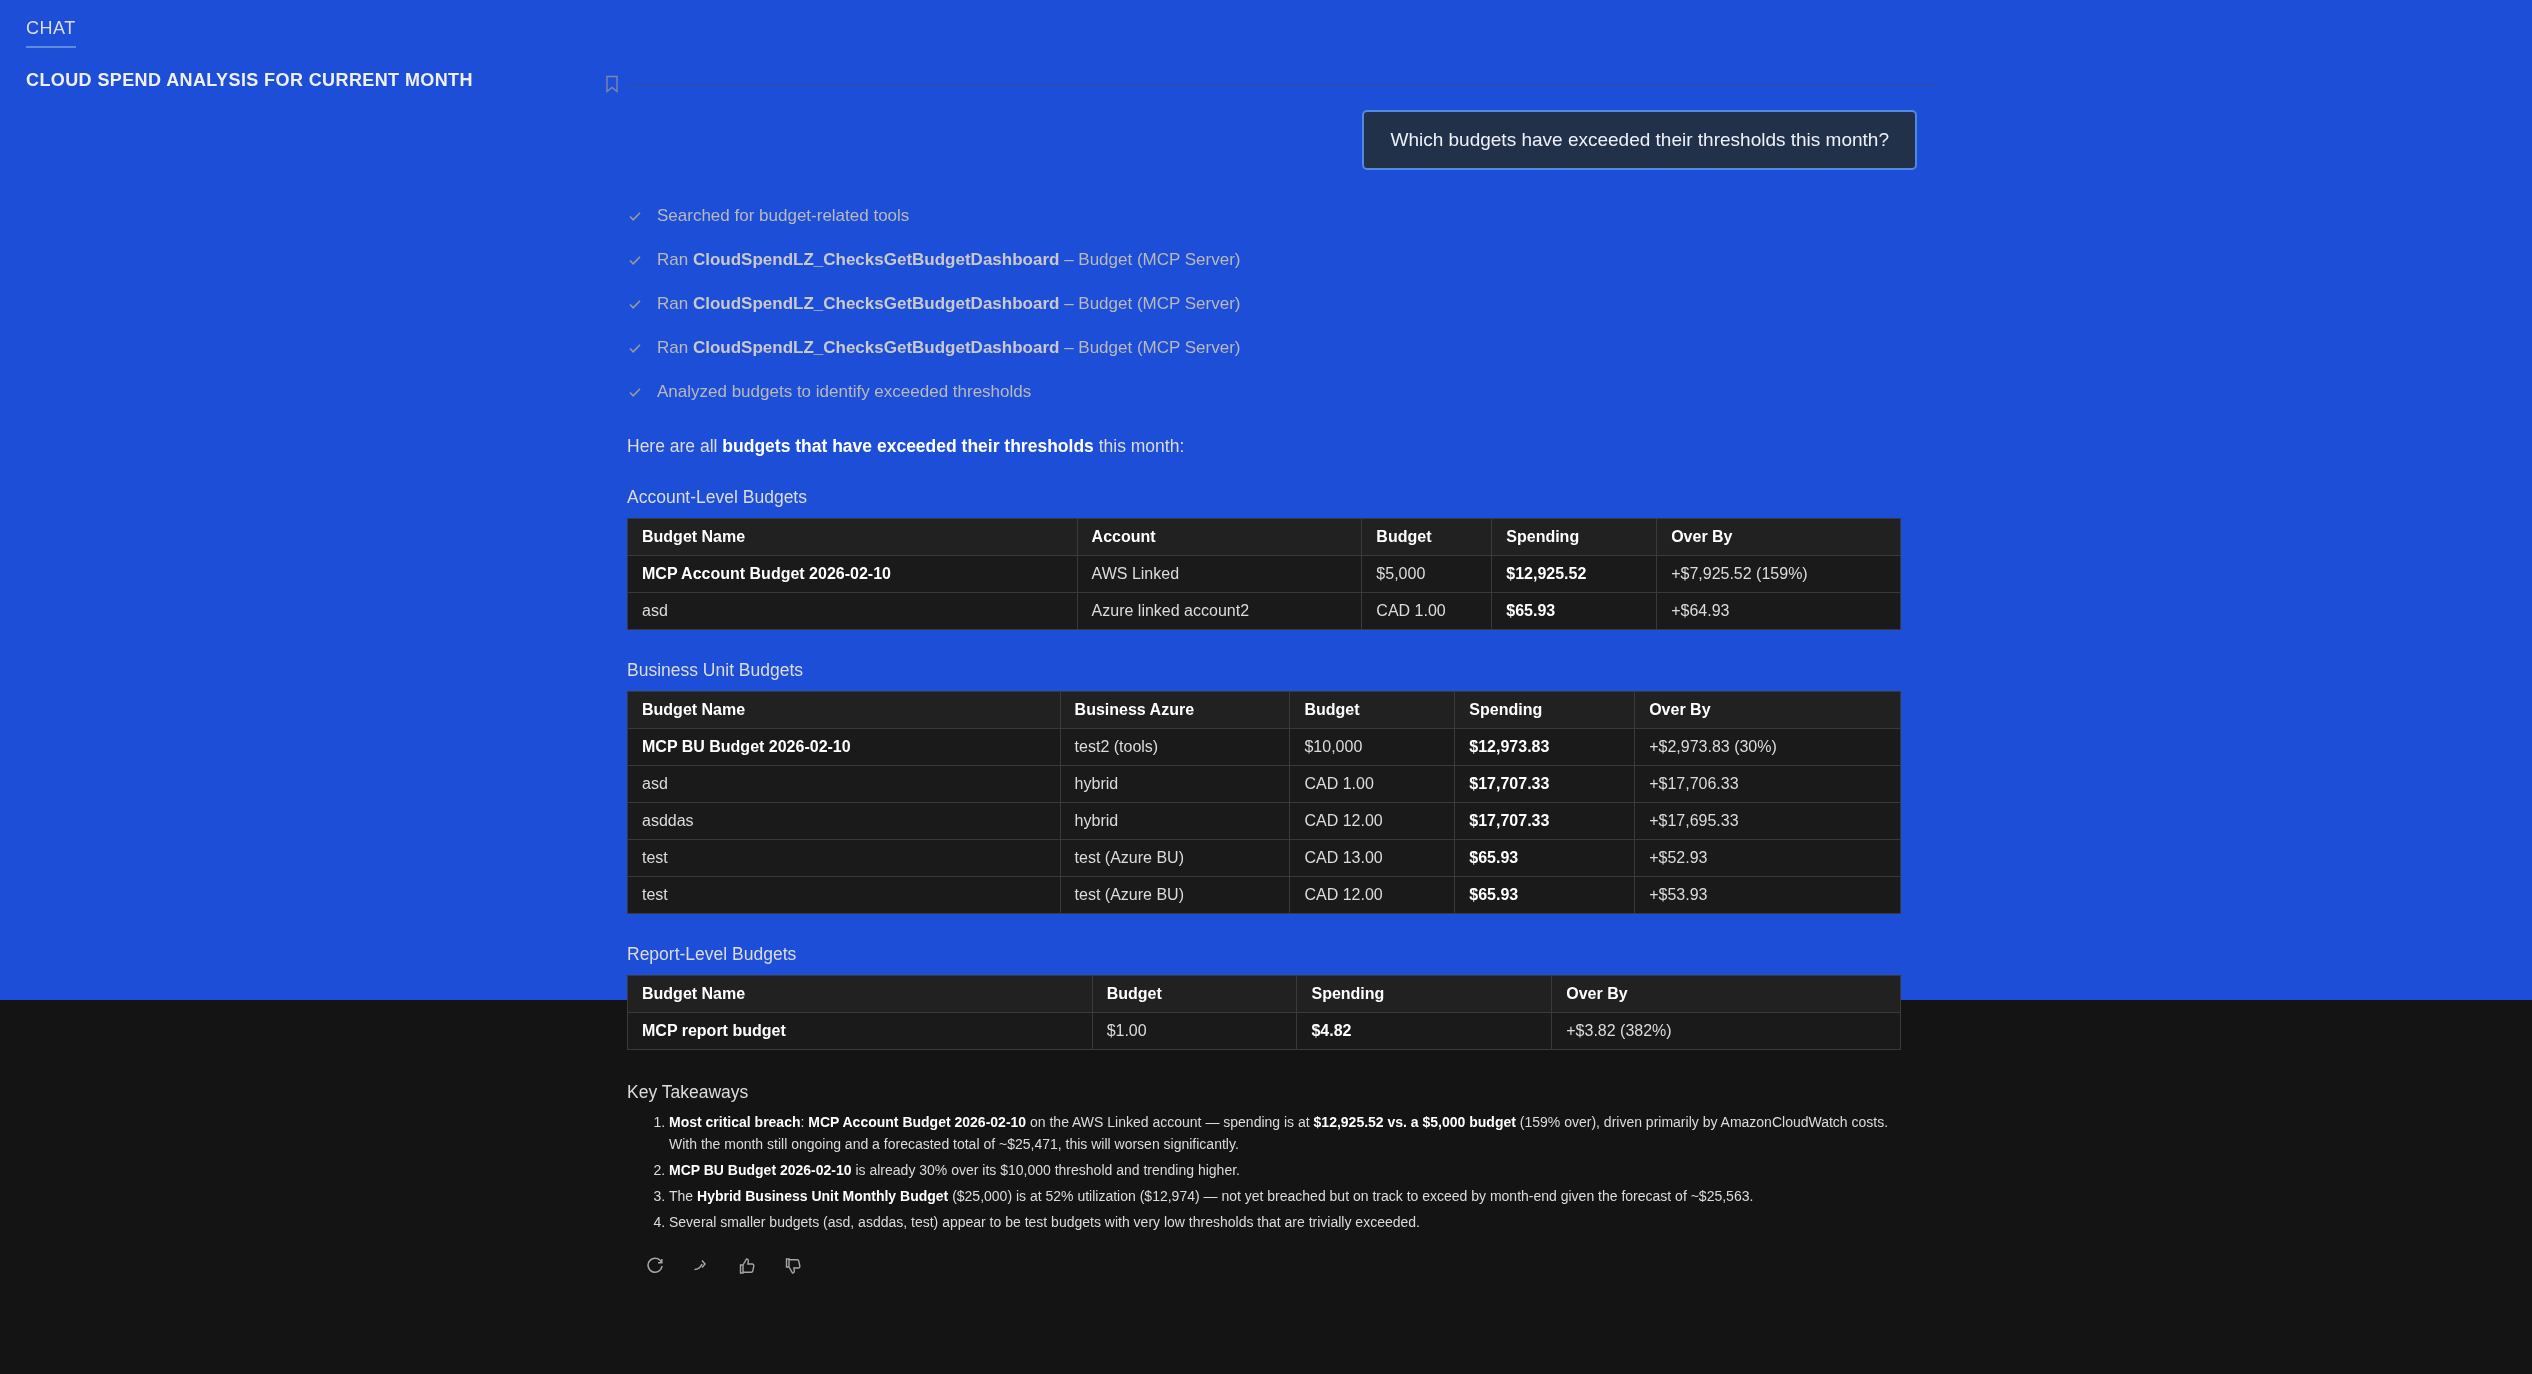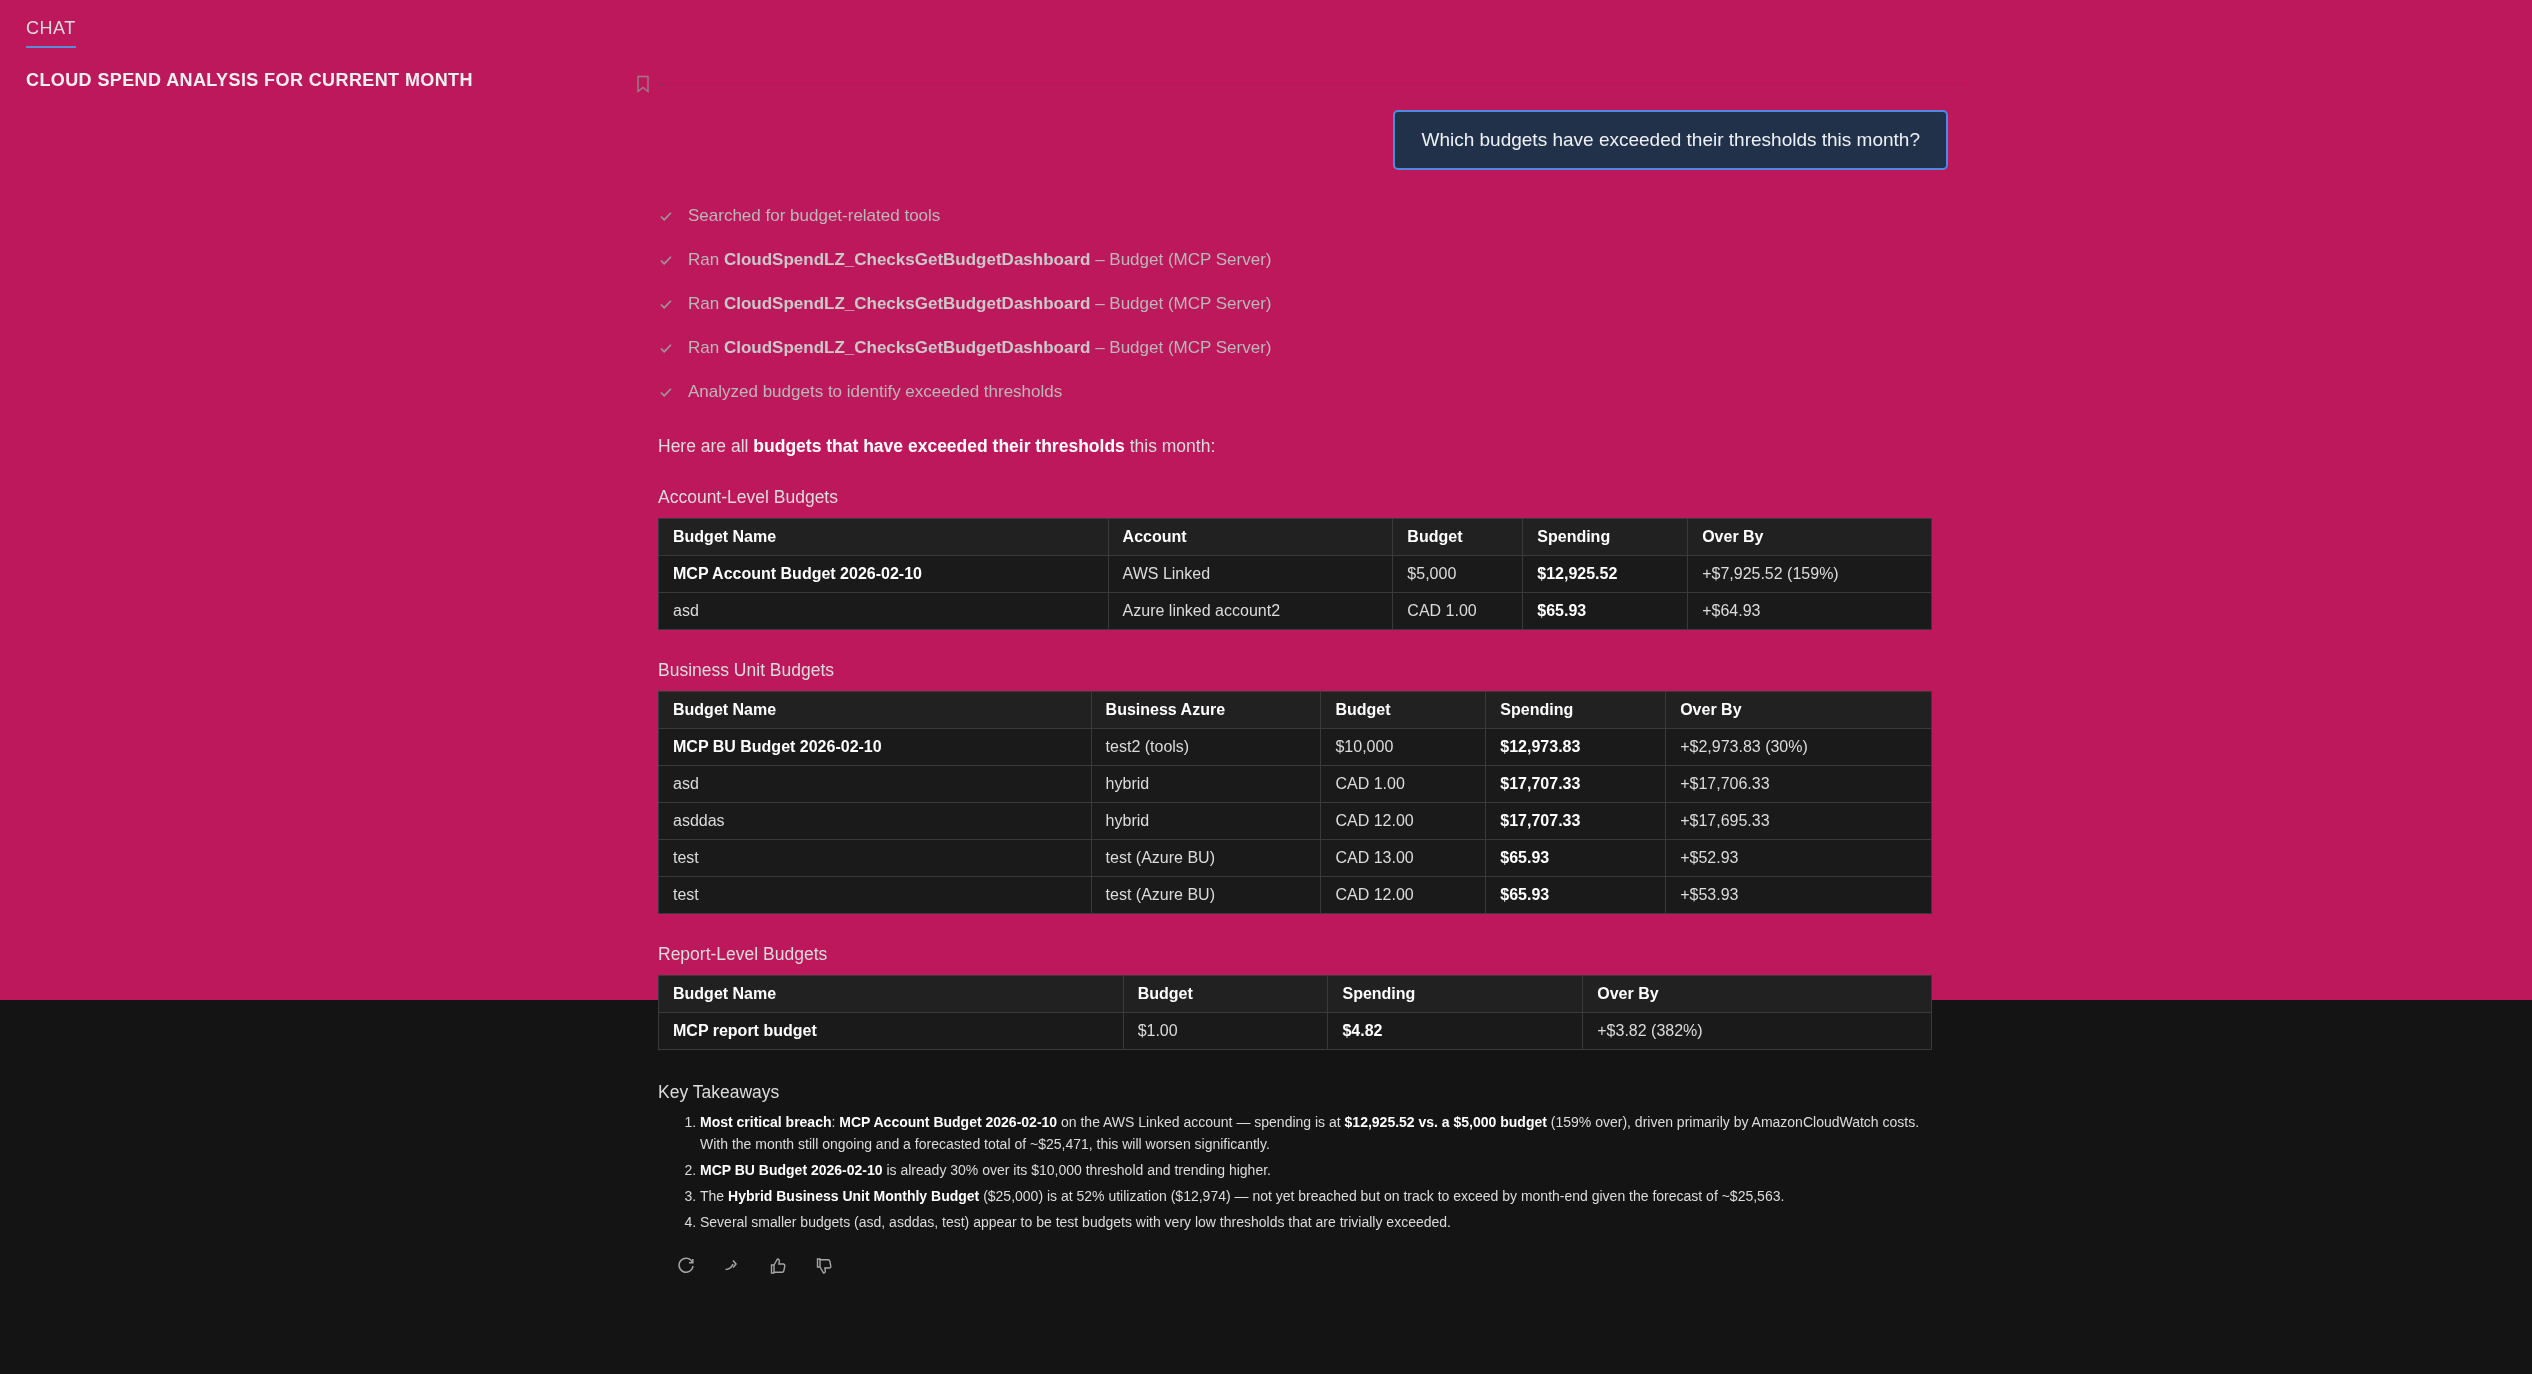--- a/index.html
+++ b/index.html
@@ -8,21 +8,21 @@
     width: 2532px; height: 1374px;
     background: #141414;
     color: #e8e8e8;
     font-family: "Liberation Sans", sans-serif;
     overflow: hidden;
   }
   .app {
     position: relative;
     width: 2532px;
     height: 1000px;
-    background: #be185d;
+    background: #1d4ed8;
   }
 
   
   .top-left {
     position: absolute;
     top: 0; left: 0;
     width: 600px;
     padding: 18px 26px 0 26px;
   }
   .chat-tab {
@@ -38,21 +38,21 @@
     font-size: 18px;
     font-weight: bold;
     letter-spacing: 0.4px;
     color: #f0f0f0;
   }
 
   
   .chat-col {
     position: absolute;
     top: 72px;
-    left: 636px;
+    left: 605px;
     width: 1330px;
   }
   .divider-row {
     display: flex;
     align-items: center;
     gap: 10px;
     height: 24px;
     margin-bottom: 14px;
   }
   .bookmark-icon { width: 14px; height: 18px; flex: 0 0 auto; opacity: .75; }

